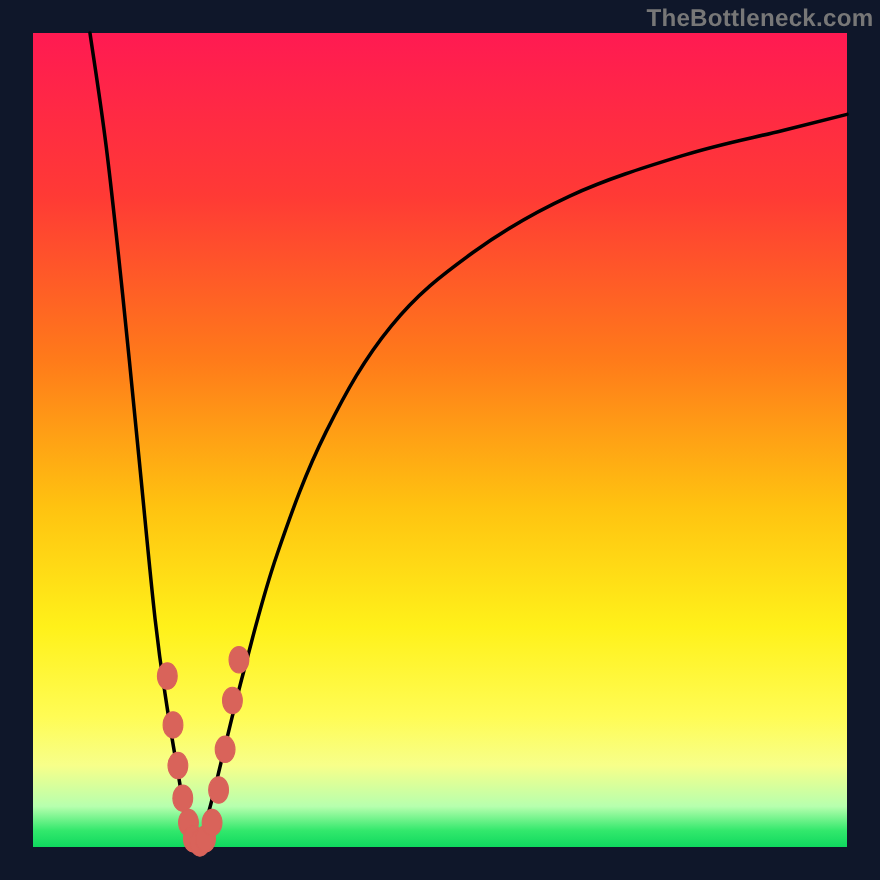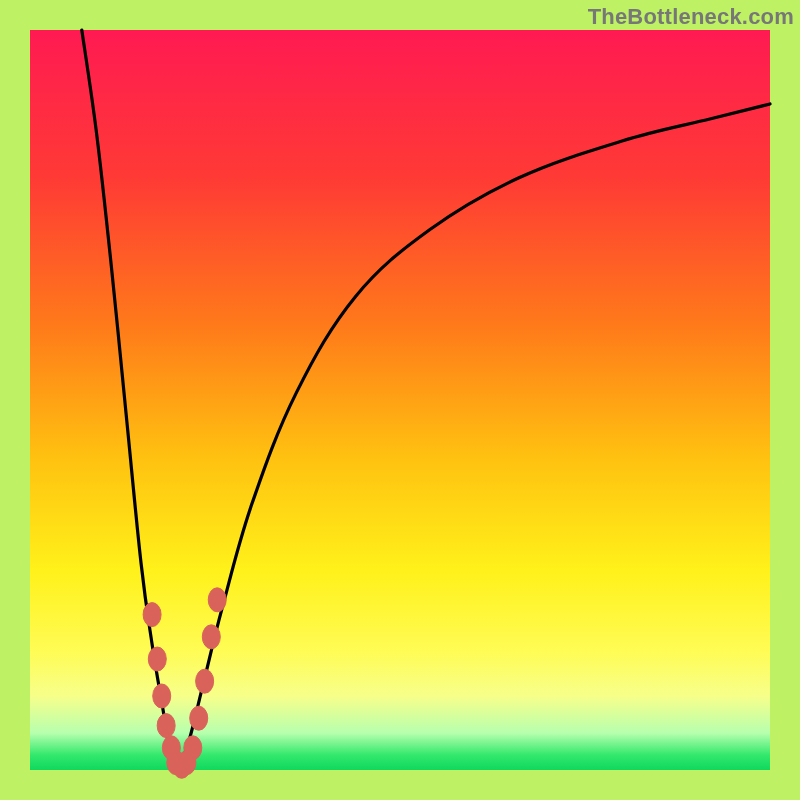--- a/index.html
+++ b/index.html
@@ -9,21 +9,21 @@
     height: 800px;
     background: #000;
     overflow: hidden;
   }
   .frame {
     position: absolute;
     left: 0;
     top: 0;
     width: 800px;
     height: 800px;
-    background: #bef264;
+    background: #0f172a;
   }
   .plot-area {
     position: absolute;
     left: 30px;
     top: 30px;
     width: 740px;
     height: 740px;
     
     background: linear-gradient(
       to bottom,

